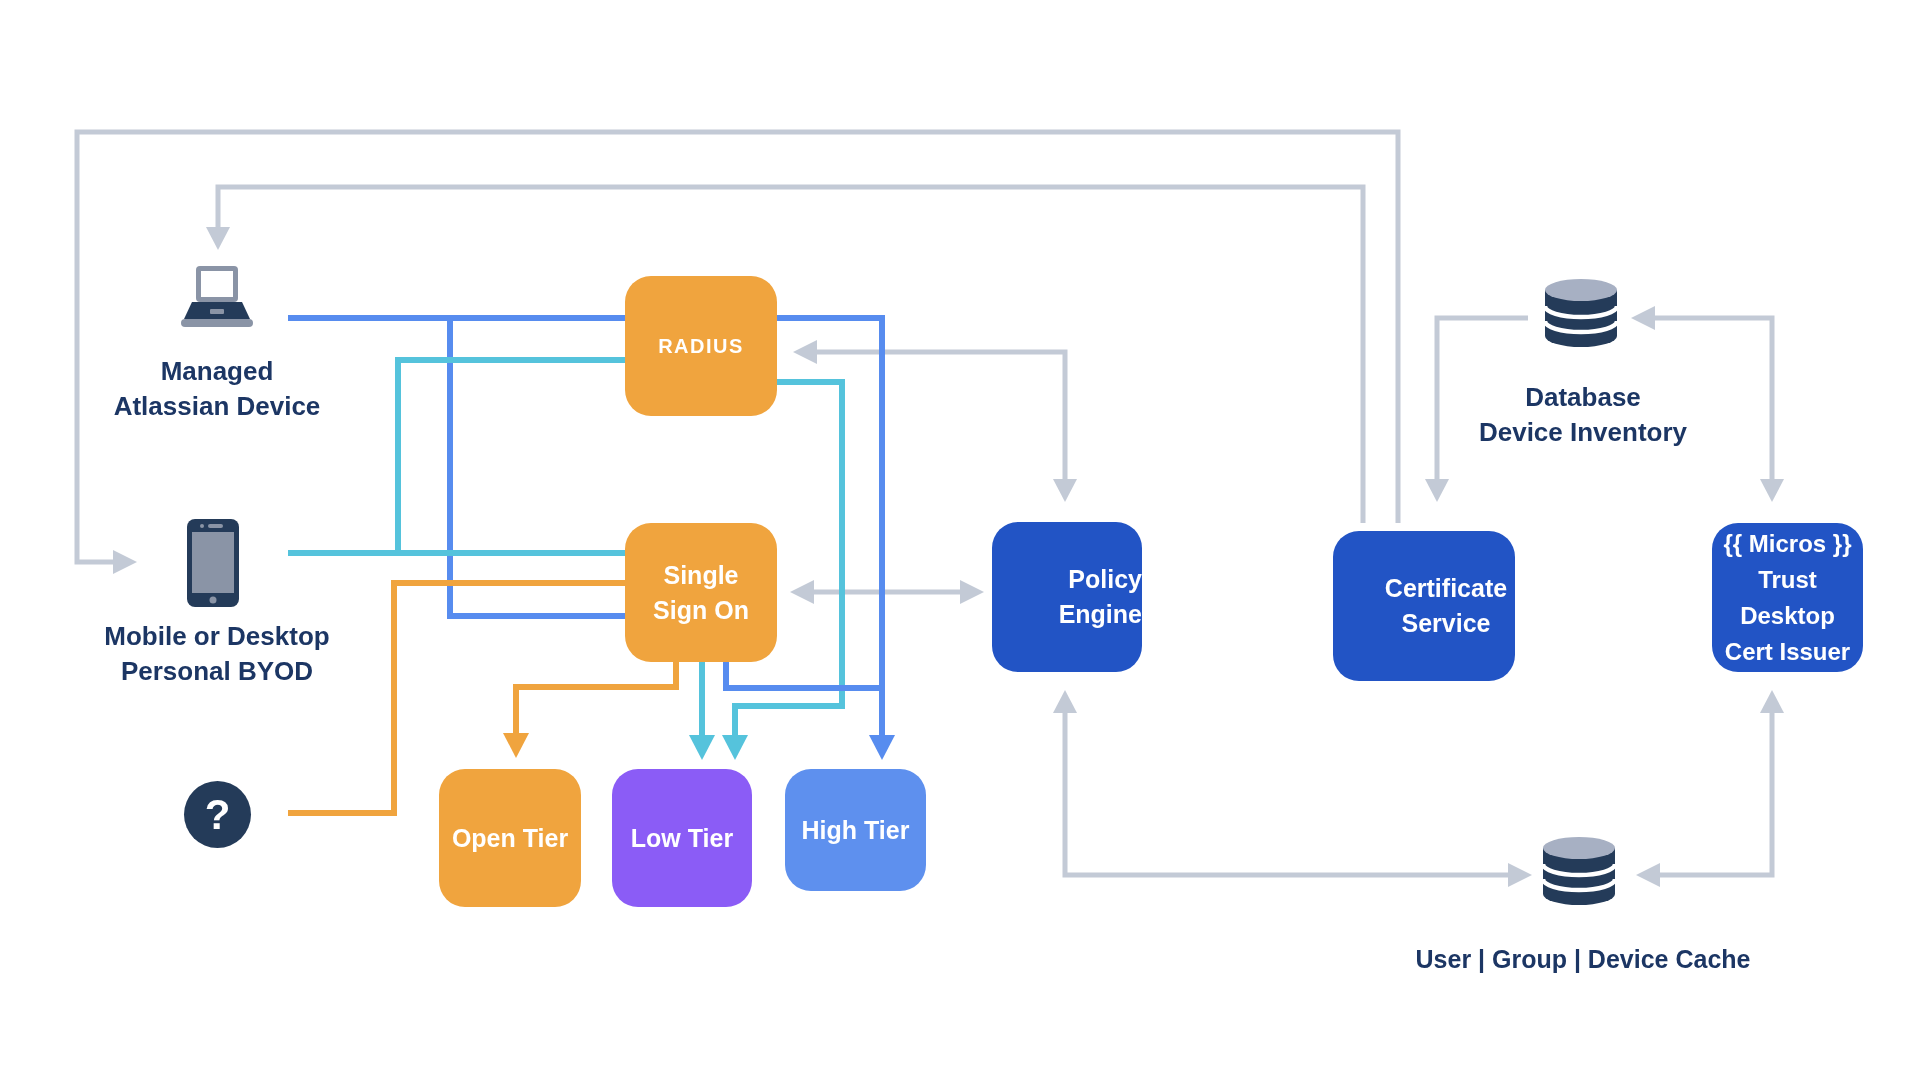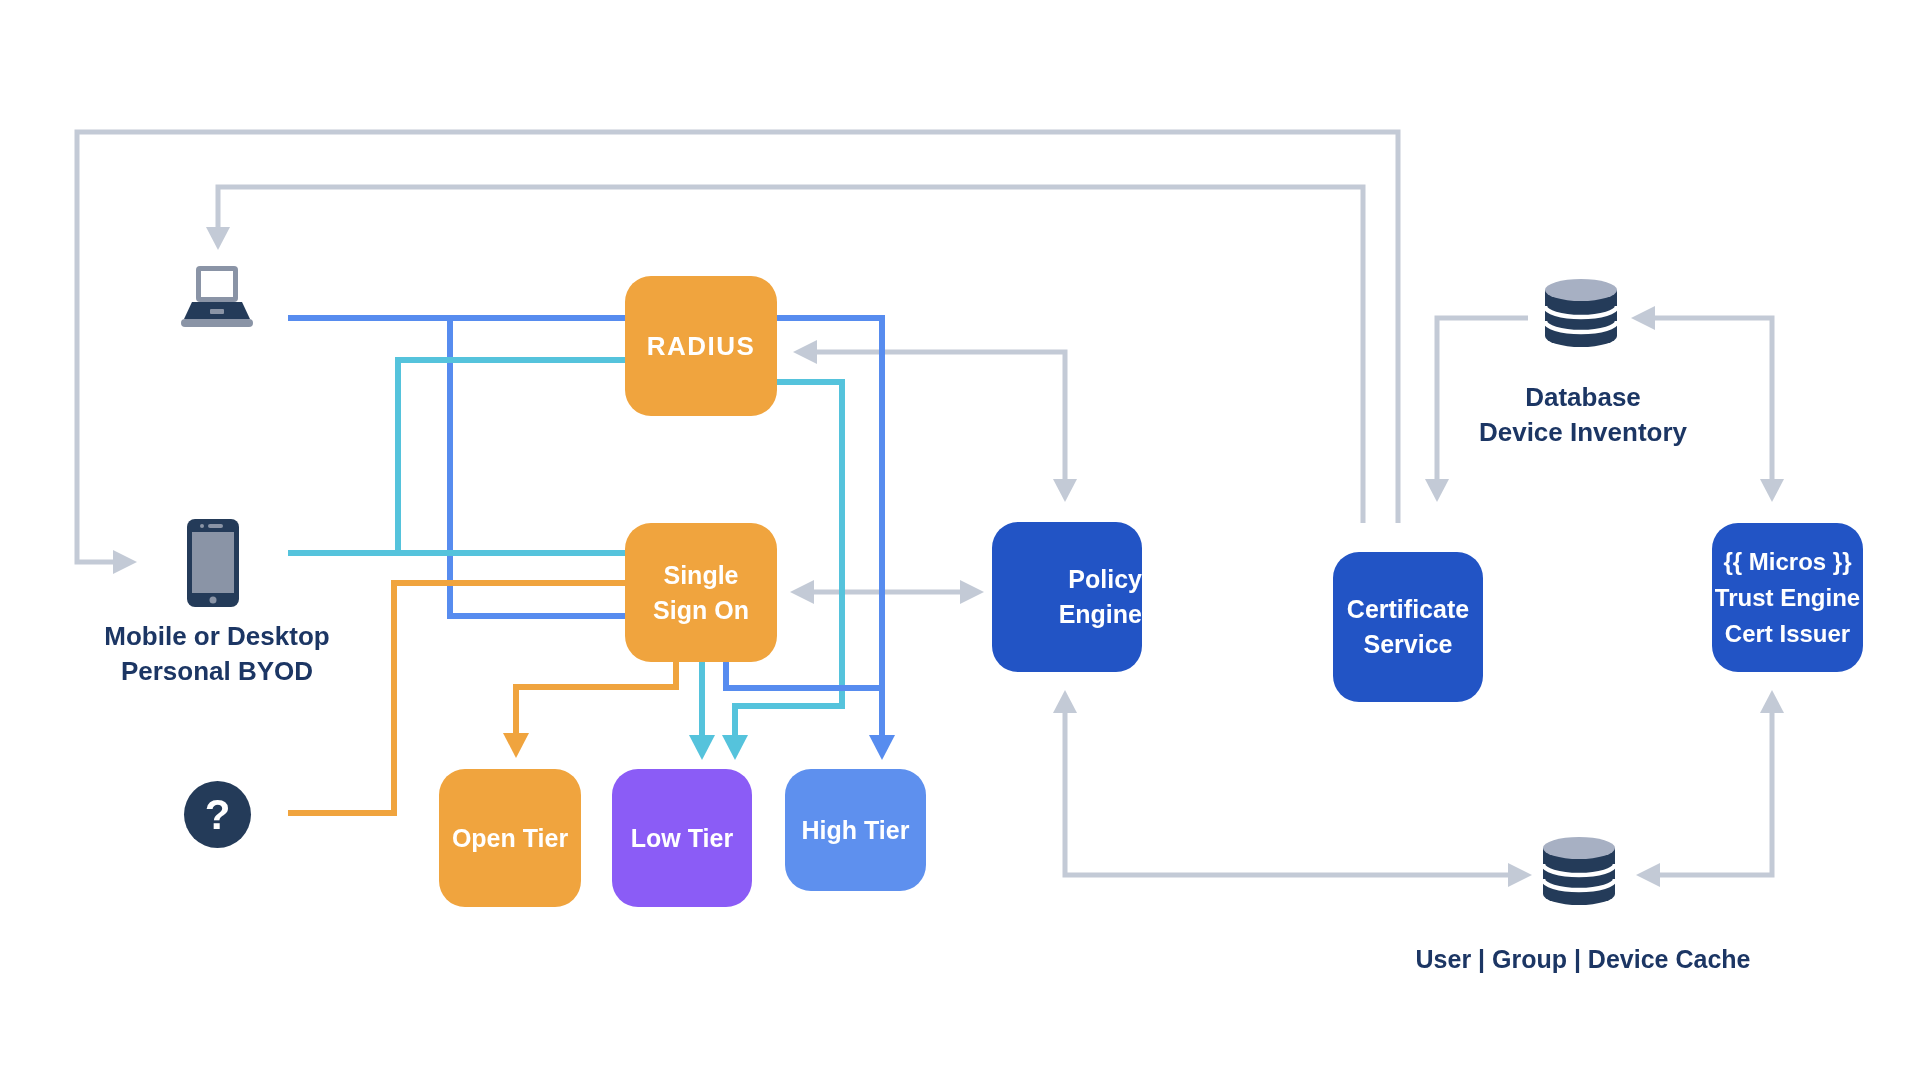--- a/index.html
+++ b/index.html
@@ -16,21 +16,21 @@
     border-radius:26px;
     display:flex;flex-direction:column;align-items:center;justify-content:center;
     color:#ffffff;
     font-size:25px;font-weight:700;line-height:35px;
     text-align:center;
   }
   .orange-box{background:#F0A43E;}
   .darkblue-box{background:#2254C5;}
   .cyan-box{background:#8b5cf6;}
   .blue-box{background:#5E90EE;}
-  .radius-label{letter-spacing:1.5px;font-size:26px;}
+  .radius-label{letter-spacing:1.5px;font-size:20px;}
   .micros-label{font-size:24px;line-height:36px;font-weight:700;}
   .dev-label{
     position:absolute;
     text-align:center;
     color:#1C3664;
     font-size:26px;font-weight:700;line-height:35px;
   }
   .icon-wrap{position:absolute;}
   .qcircle{
     position:absolute;
@@ -104,20 +104,24 @@
 
   <div class="icon-wrap" style="left:179px;top:266px;">
     <svg width="76" height="66" viewBox="0 0 76 66">
       <rect x="17" y="0" width="42" height="36" rx="4" fill="#8A94A6"></rect>
       <rect x="22" y="5" width="32" height="26" fill="#FFFFFF"></rect>
       <path d="M13 36 H63 L71 53 H5 Z" fill="#243B59"></path>
       <rect x="31" y="43" width="14" height="5" rx="1" fill="#8A94A6"></rect>
       <rect x="2" y="53" width="72" height="8" rx="4" fill="#8A94A6"></rect>
     </svg>
   </div>
+  <div class="dev-label" style="left:37px;top:354px;width:360px;">
+    <div>Managed</div>
+    <div>Atlassian Device</div>
+  </div>
 
   <div class="icon-wrap" style="left:187px;top:519px;">
     <svg width="52" height="88" viewBox="0 0 52 88">
       <rect x="0" y="0" width="52" height="88" rx="8" fill="#243B59"></rect>
       <rect x="5" y="13" width="42" height="61" fill="#8A94A6"></rect>
       <rect x="21" y="5" width="15" height="4" rx="2" fill="#8A94A6"></rect>
       <circle cx="15" cy="7" r="2" fill="#8A94A6"></circle>
       <circle cx="26" cy="81" r="3.5" fill="#8A94A6"></circle>
     </svg>
   </div>
@@ -149,28 +153,28 @@
 
   <div class="node-box blue-box" style="left:785px;top:769px;width:141px;height:122px;">
     <div>High Tier</div>
   </div>
 
   <div class="node-box darkblue-box" style="left:992px;top:522px;width:150px;height:150px;align-items:flex-end;">
     <div>Policy</div>
     <div>Engine</div>
   </div>
 
-  <div class="node-box darkblue-box" style="left:1333px;top:552px;width:150px;height:150px;">
+  <div class="node-box darkblue-box" style="left:1333px;top:531px;width:138px;height:150px;padding-left:44px;">
     <div>Certificate</div>
     <div>Service</div>
   </div>
 
   <div class="node-box darkblue-box micros-label" style="left:1712px;top:523px;width:151px;height:149px;">
     <div>{{ Micros }}</div>
-    <div>Trust Engine</div>
+    <div>Trust Desktop</div>
     <div>Cert Issuer</div>
   </div>
 
   <div class="icon-wrap" style="left:1543px;top:278px;">
     <svg width="76" height="72" viewBox="0 0 76 72">
       <path d="M2 12 V58 A36 11 0 0 0 74 58 V12 Z" fill="#243B59"></path>
       <ellipse cx="38" cy="12" rx="36" ry="11" fill="#A7B0C3"></ellipse>
       <path d="M2 28 A36 11 0 0 0 74 28" stroke="#FFFFFF" stroke-width="4.5" fill="none"></path>
       <path d="M2 43 A36 11 0 0 0 74 43" stroke="#FFFFFF" stroke-width="4.5" fill="none"></path>
     </svg>

